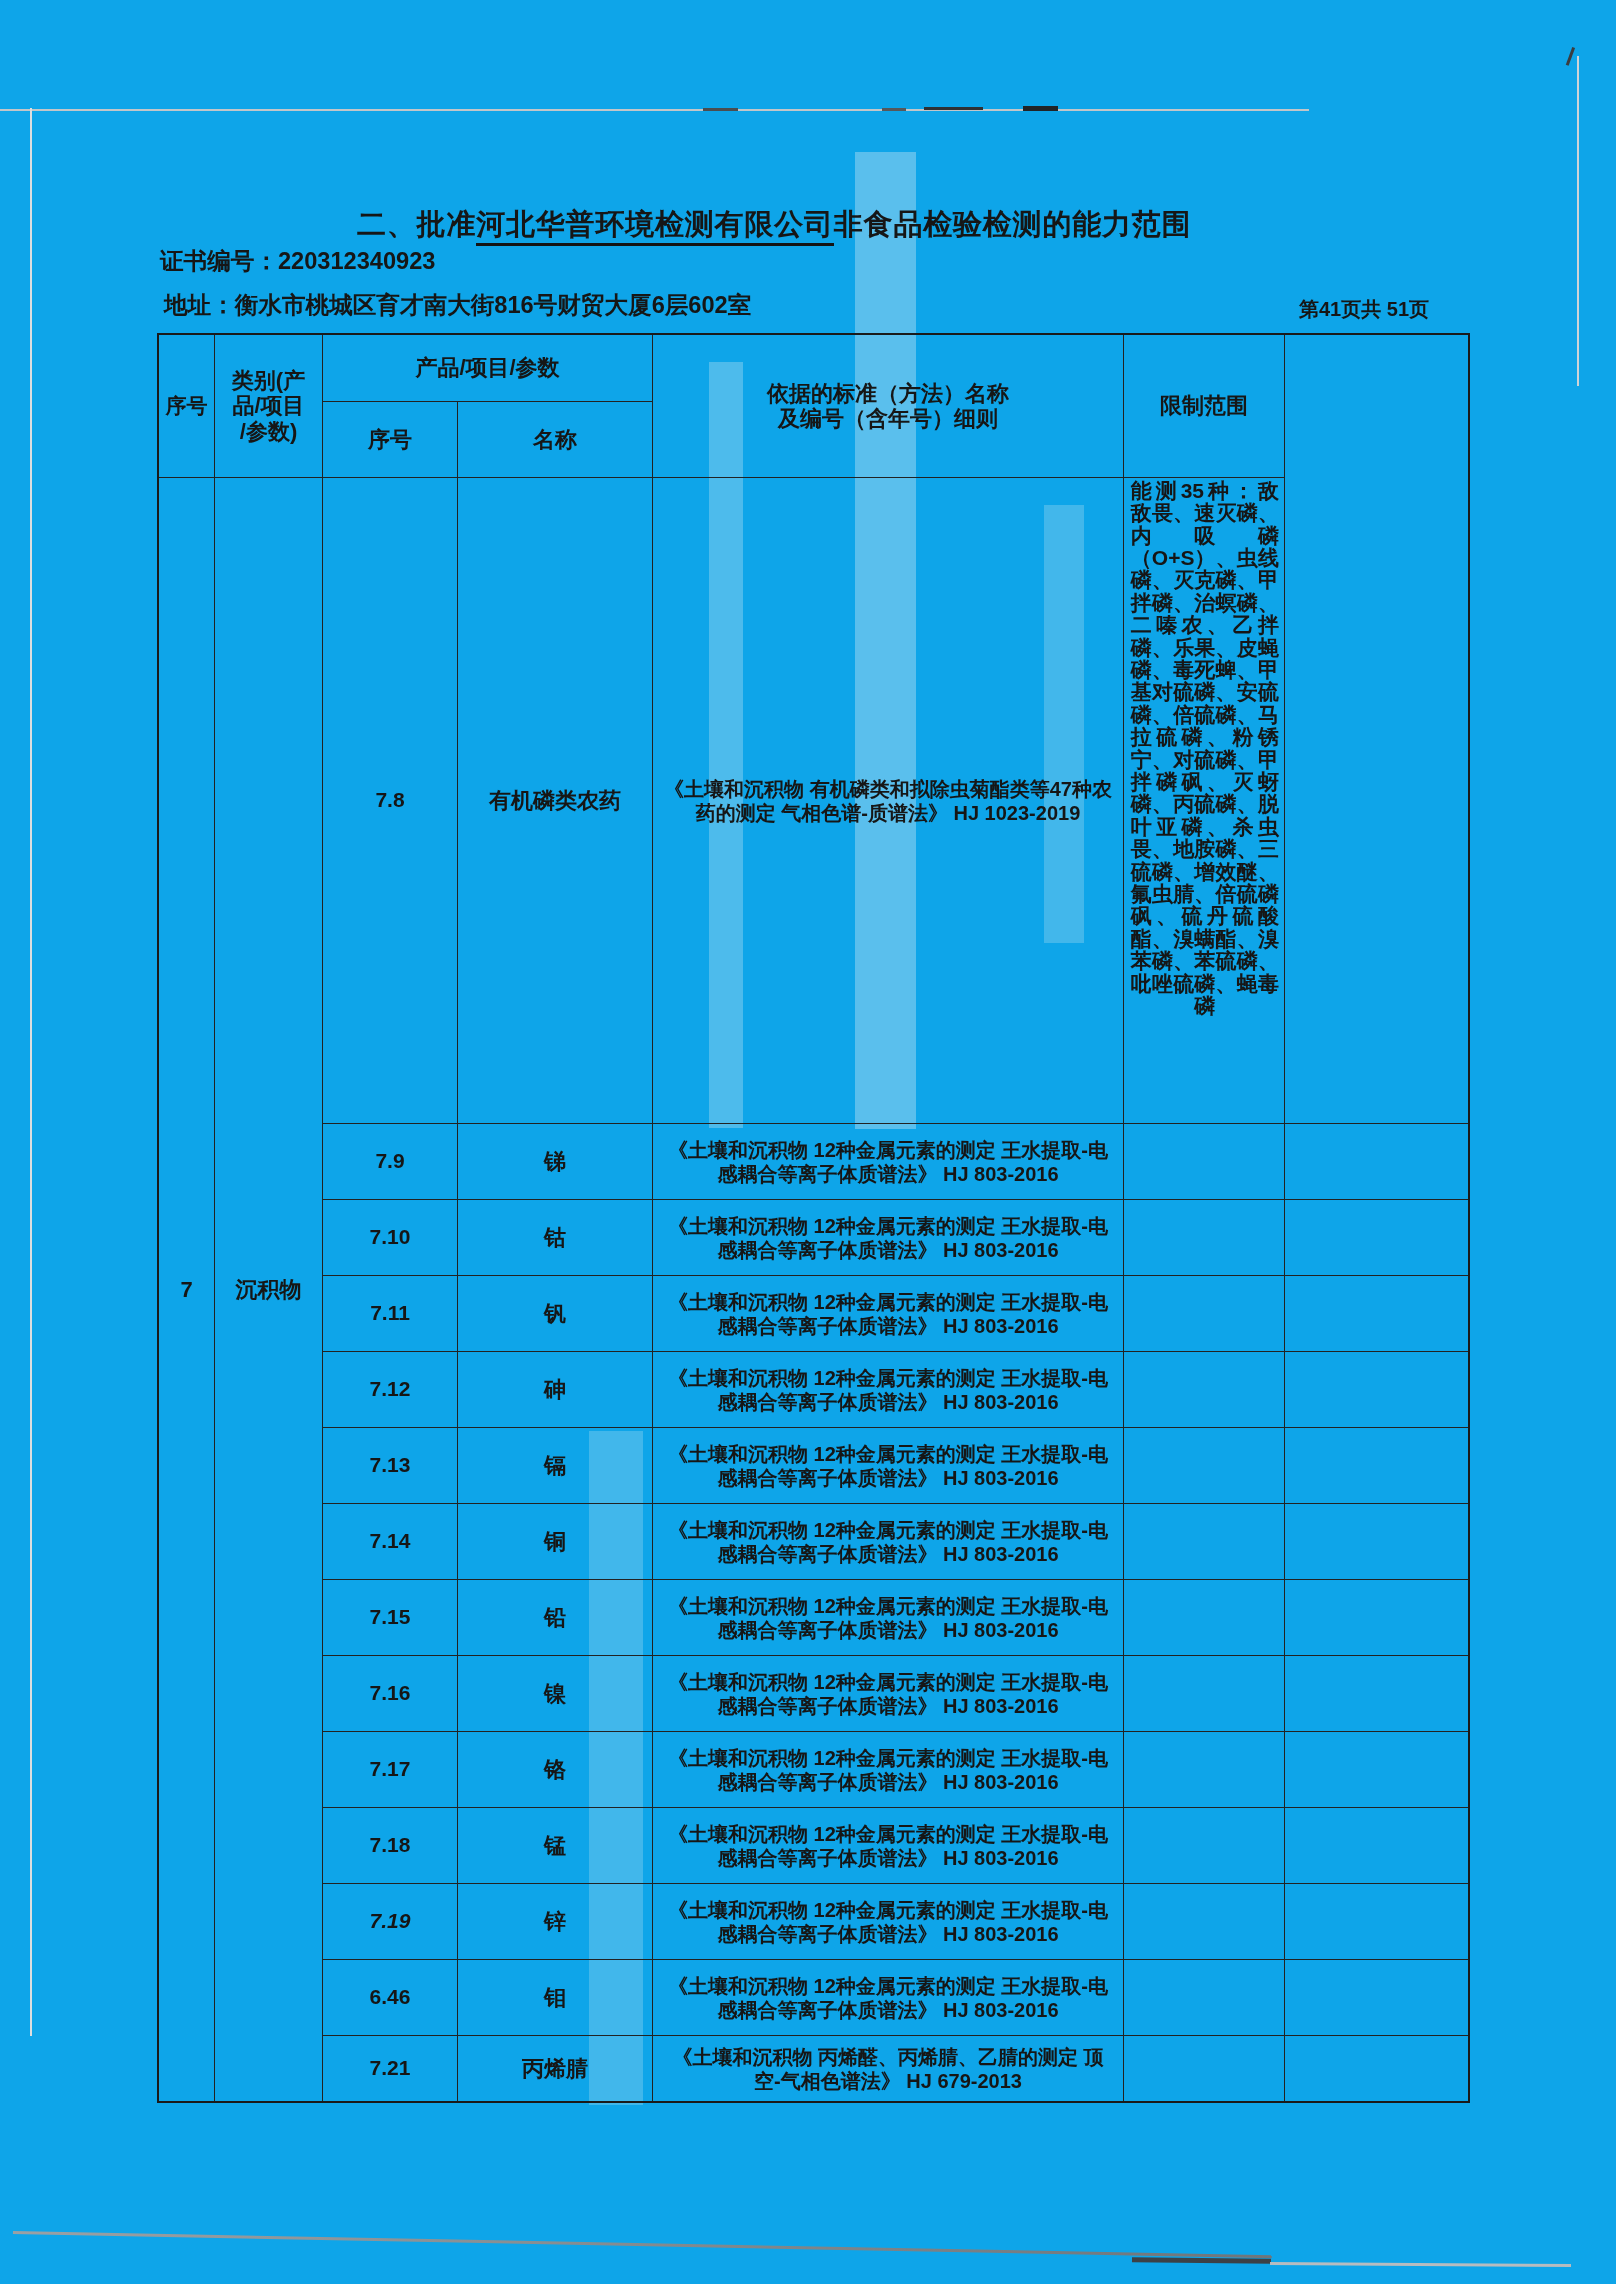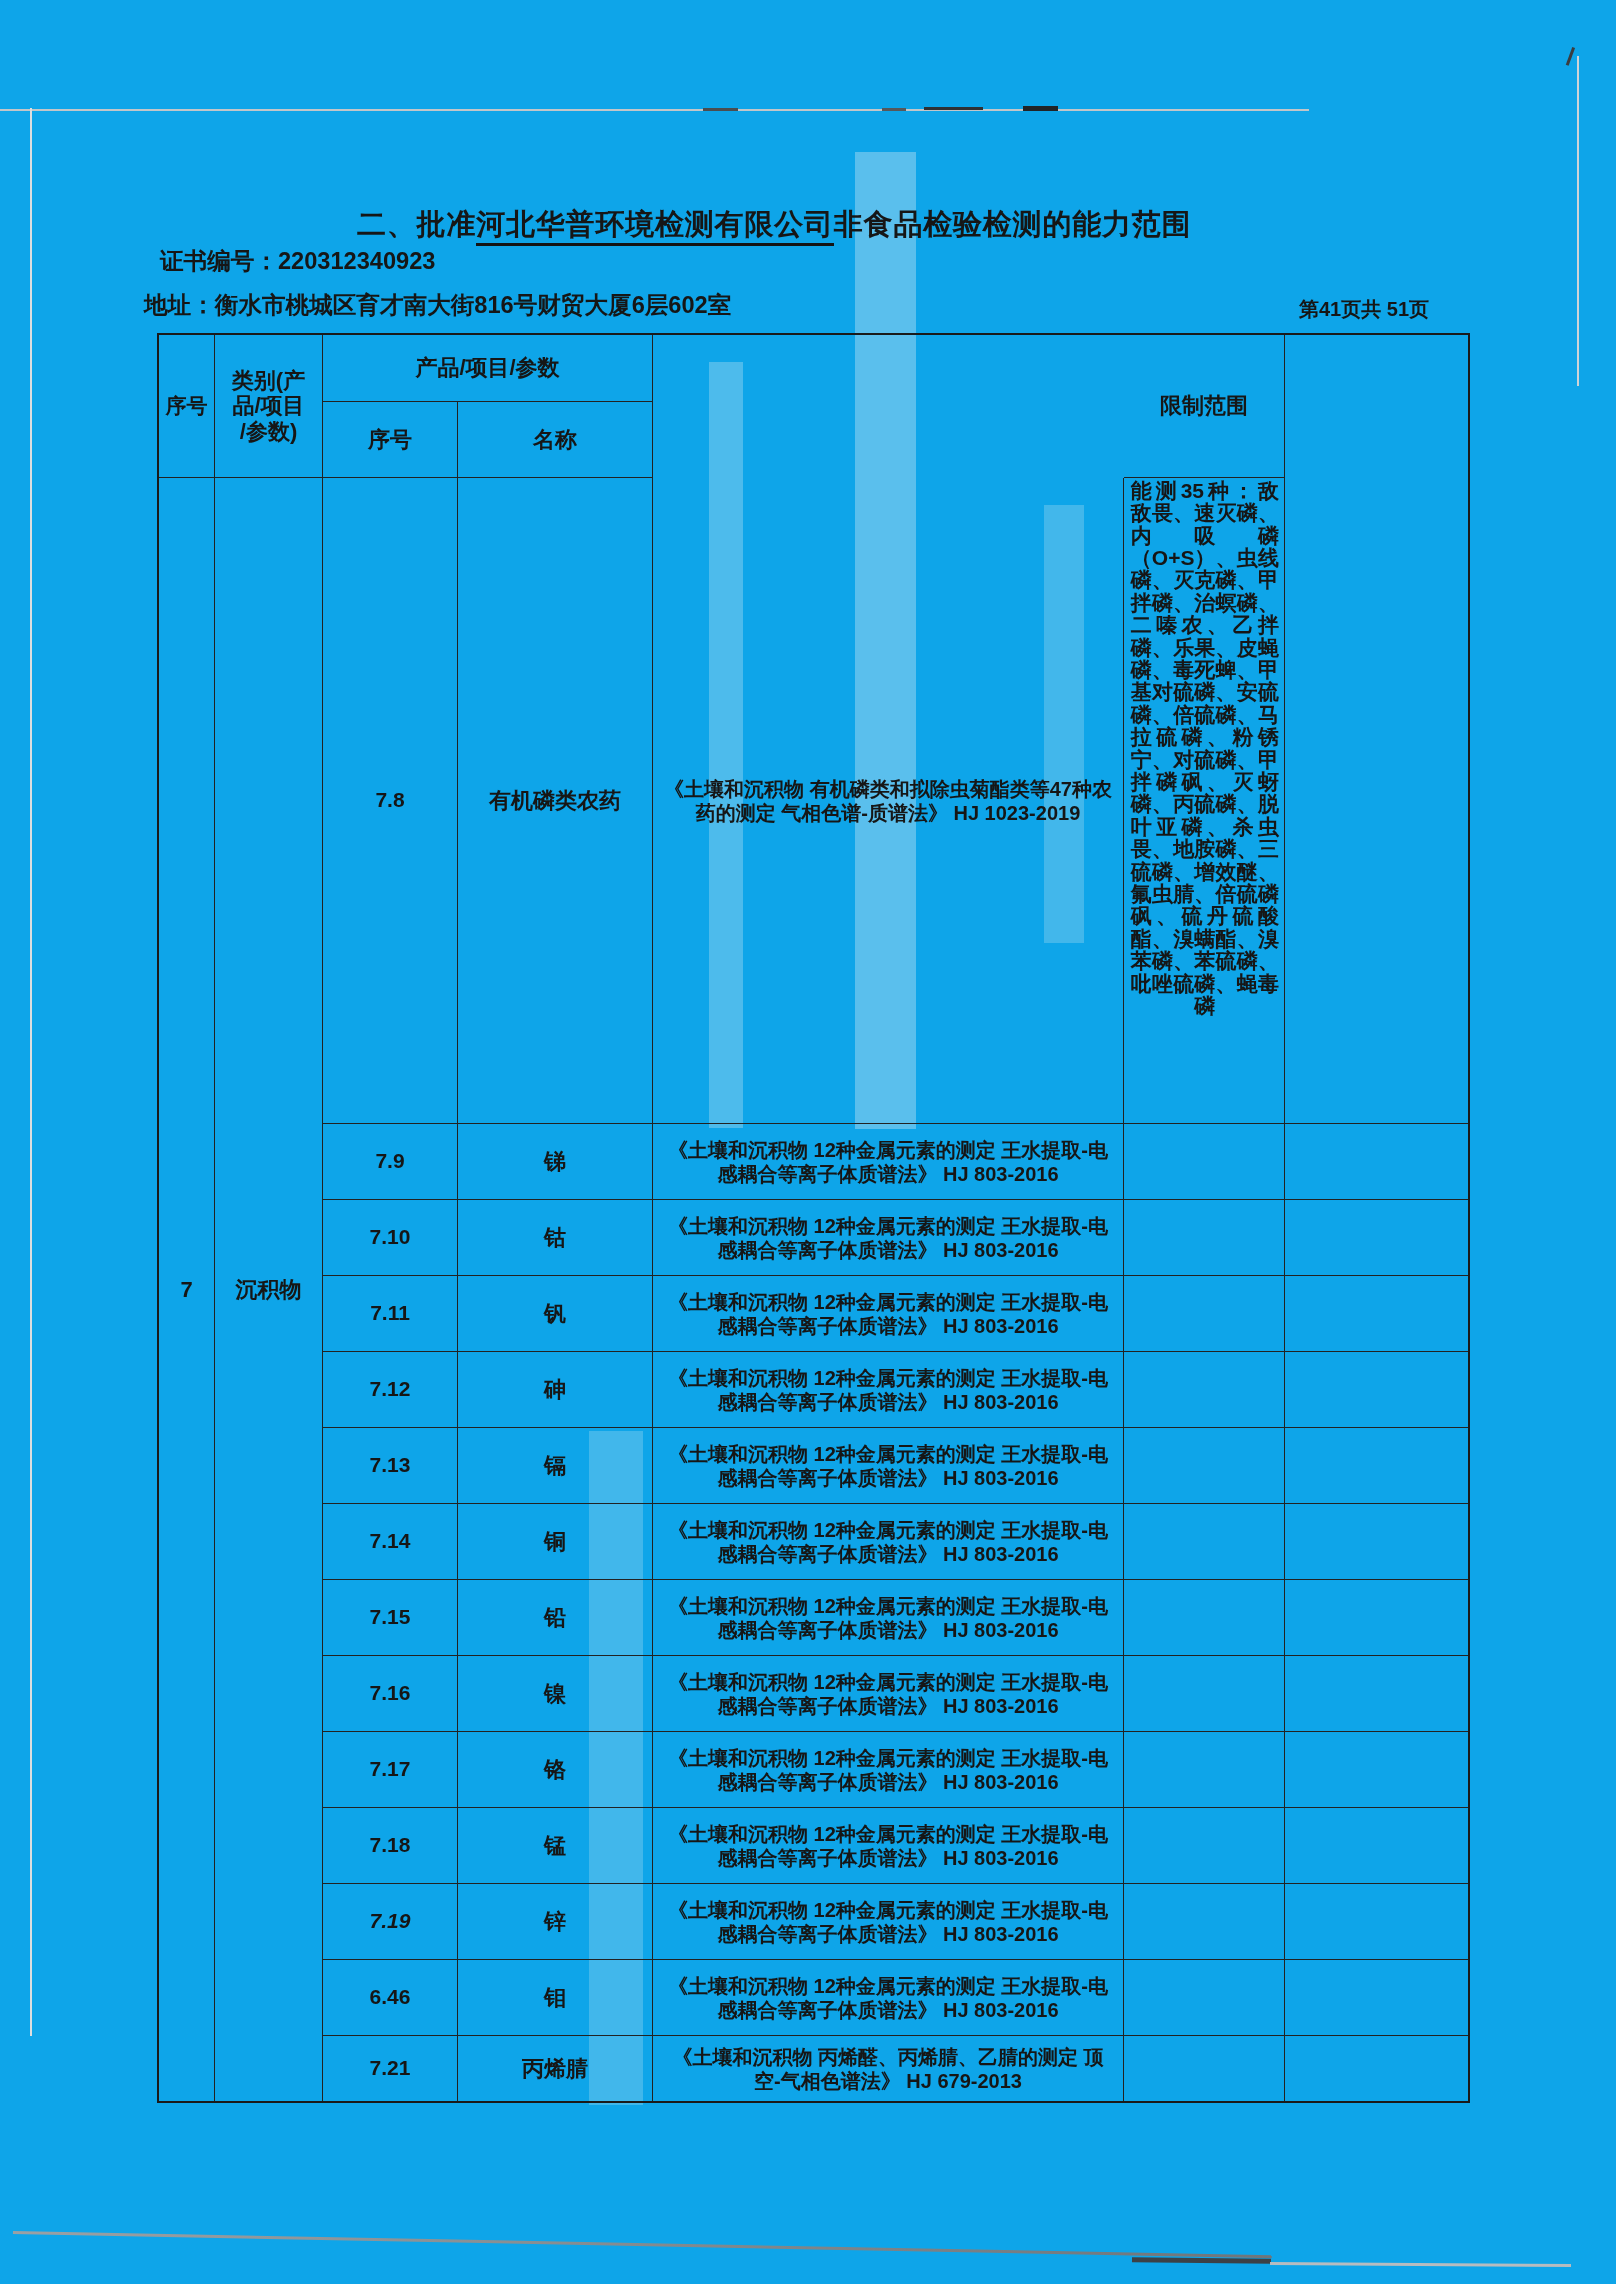--- a/index.html
+++ b/index.html
@@ -7,21 +7,21 @@
     position:relative;width:1616px;height:2284px;background:#0ea5e9;overflow:hidden;
     font-family:"Liberation Sans","DejaVu Sans",sans-serif;color:#161616;font-weight:700;
   }
   
   .streak{position:absolute;pointer-events:none;}
   .art{position:absolute;pointer-events:none;}
   
   .title{position:absolute;left:357px;top:205px;font-size:29px;white-space:nowrap;letter-spacing:0.8px;}
   .title .u{border-bottom:3.4px solid #141414;padding-bottom:2.5px;}
   .cert{position:absolute;left:160px;top:245px;font-size:23.6px;white-space:nowrap;}
-  .addr{position:absolute;left:144px;top:289px;font-size:23.6px;white-space:nowrap;}
+  .addr{position:absolute;left:164px;top:289px;font-size:23.6px;white-space:nowrap;}
   .pageno{position:absolute;left:1299px;top:296px;font-size:20px;white-space:nowrap;}
   
   .tbl{
     position:absolute;left:157px;top:333px;
     display:grid;
     grid-template-columns:56px 108px 135px 195px 471px 161px 183px;
     grid-template-rows:67px 76px 646px repeat(12,76px) 65px;
     border:2.5px solid #1a1a1a;
   }
   .cell{
@@ -86,20 +86,22 @@
   <div class="pageno">第41页共  51页</div>
 
   <div class="tbl">
     <div class="cell hdr h-seq">序号</div>
     <div class="cell hdr h-cat pre">类别(产
 品/项目
 /参数)</div>
     <div class="cell hdr h-prod">产品/项目/参数</div>
     <div class="cell hdr h-subseq">序号</div>
     <div class="cell hdr h-subname">名称</div>
+    <div class="cell hdr h-std pre">依据的标准（方法）名称
+及编号（含年号）细则</div>
     <div class="cell hdr h-lim">限制范围</div>
 
     <div class="cell groupcell g-seq">7</div>
     <div class="cell groupcell g-cat">沉积物</div>
 
   <div class="cell" style="grid-area: 3 / 3;">7.8</div>
       <div class="cell name" style="grid-area: 3 / 4;">有机磷类农药</div>
       <div class="cell std" style="grid-area: 3 / 5;">《土壤和沉积物 有机磷类和拟除虫菊酯类等47种农药的测定 气相色谱-质谱法》 HJ 1023-2019</div>
       <div class="cell lim-cell" style="grid-area: 3 / 6;">能测35种：敌敌畏、速灭磷、内吸磷（O+S）、虫线磷、灭克磷、甲拌磷、治螟磷、二嗪农、乙拌磷、乐果、皮蝇磷、毒死蜱、甲基对硫磷、安硫磷、倍硫磷、马拉硫磷、粉锈宁、对硫磷、甲拌磷砜、灭蚜磷、丙硫磷、脱叶亚磷、杀虫畏、地胺磷、三硫磷、增效醚、氟虫腈、倍硫磷砜、硫丹硫酸酯、溴螨酯、溴苯磷、苯硫磷、吡唑硫磷、蝇毒磷</div>
       <div class="cell last-col" style="grid-area: 3 / 7;"></div>

